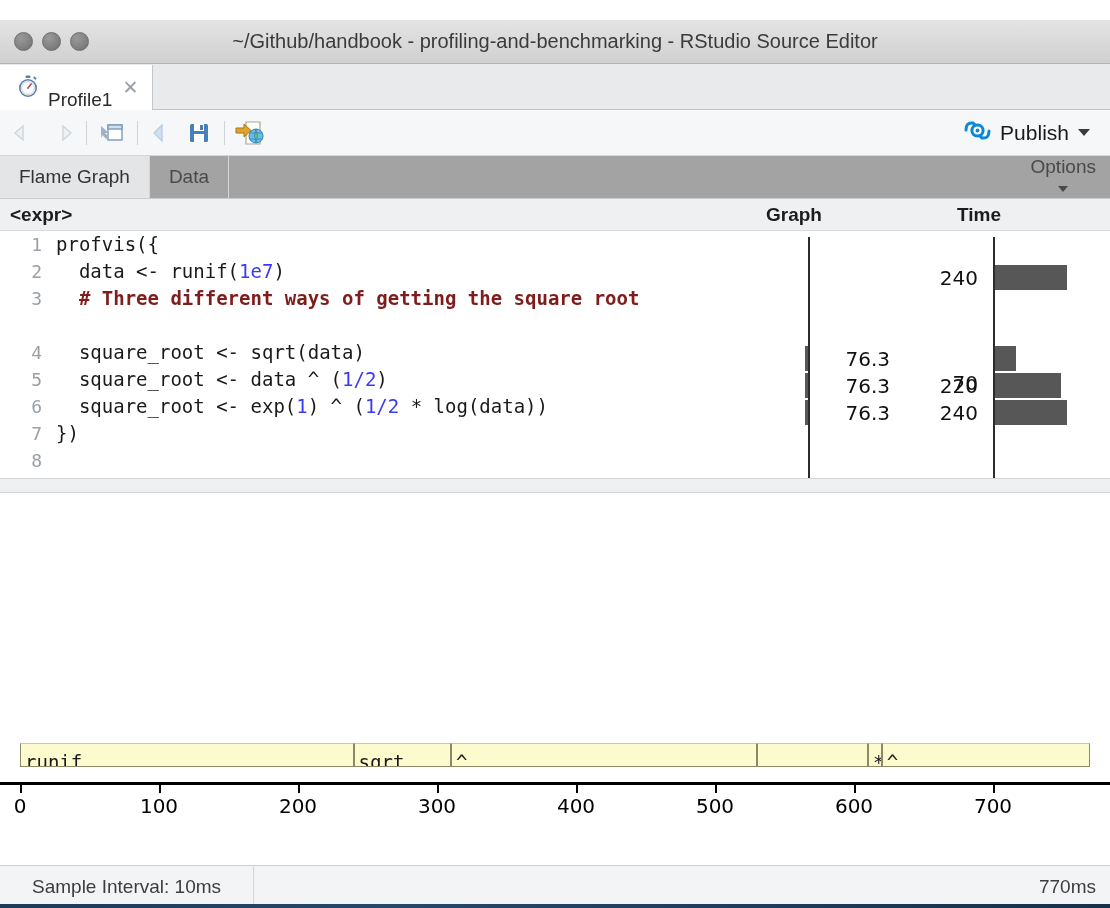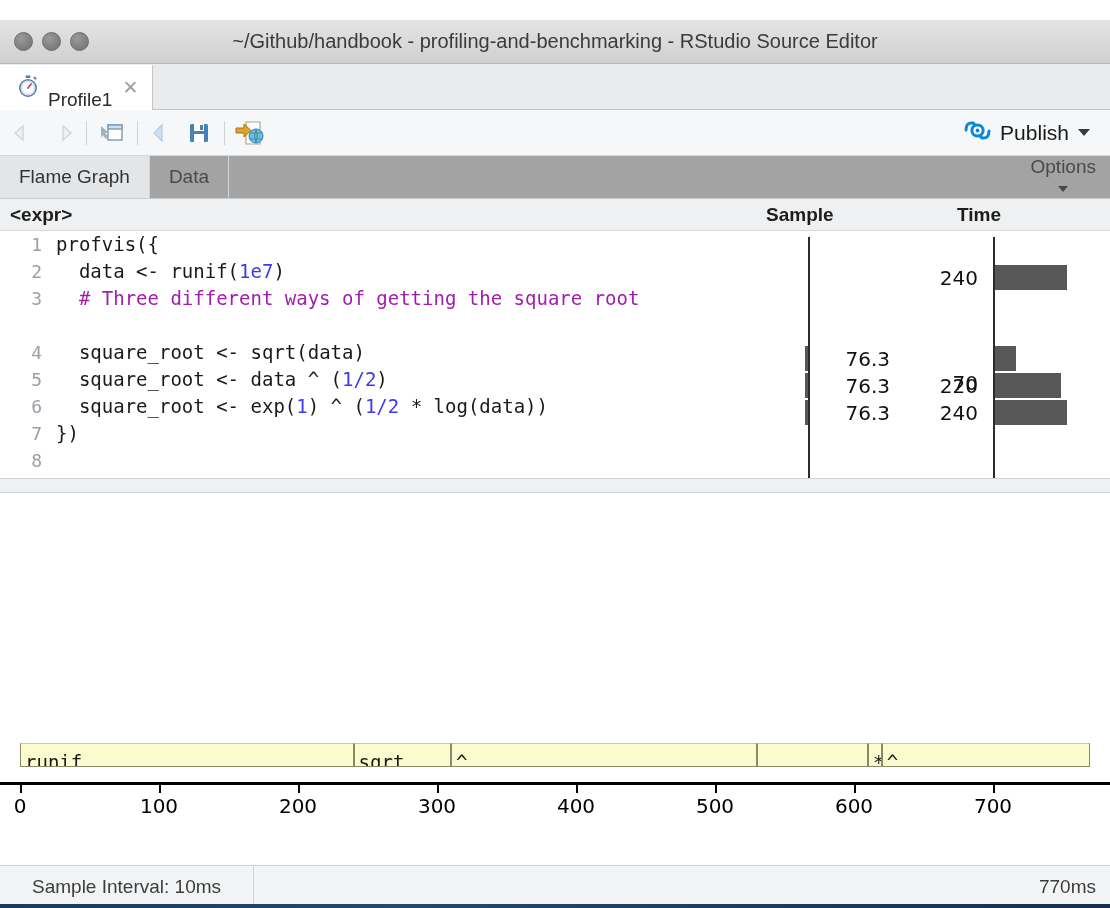--- a/index.html
+++ b/index.html
@@ -111,21 +111,21 @@
     font-size: 19px;
   }
   .code-row { display: flex; align-items: flex-start; height: 27px; }
   .code-row.tall { height: 54px; }
   .gutter {
     width: 56px; min-width: 56px; text-align: right; padding-right: 14px;
     color: #9aa0a6; font-size: 18px; line-height: 27px;
   }
   .codetext { white-space: pre-wrap; line-height: 27px; color: #1a1a1a; width: 690px; }
   .tok-num { color: #3a3af0; }
-  .tok-cmt { color: #a21caf; }
+  .tok-cmt { color: #7f1d1d; font-weight: bold; }
   .tok-op  { color: #1a1a1a; }
 
   
   #mem-axis  { position: absolute; left: 808px; top: 6px; width: 2px; height: 286px; background: #2b2b2b; }
   #time-axis { position: absolute; left: 993px; top: 6px; width: 2px; height: 286px; background: #2b2b2b; }
   .mem-val  { position: absolute; width: 80px; text-align: right; left: 810px;
               font-family: "DejaVu Sans", sans-serif; font-size: 20px; color: #111; }
   .time-val { position: absolute; width: 78px; text-align: right; left: 900px;
               font-family: "DejaVu Sans", sans-serif; font-size: 20px; color: #111; }
   .time-bar { position: absolute; left: 995px; height: 25px; background: #575757; }
@@ -273,21 +273,21 @@
   <div class="subtab active">Flame Graph</div>
   <div class="subtab">Data</div>
   <div id="options-btn">
     <span>Options</span>
     <span class="caret-sm"></span>
   </div>
 </div>
 
 <div id="colheader">
   <span class="h-expr">&lt;expr&gt;</span>
-  <span class="h-mem">Sample</span>
+  <span class="h-mem">Graph</span>
   <span class="h-time">Time</span>
 </div>
 
 <div id="codepane">
   <div id="code-rows">
       <div class="code-row">
         <div class="gutter">1</div>
         <div class="codetext">profvis({</div>
       </div>
       <div class="code-row">

